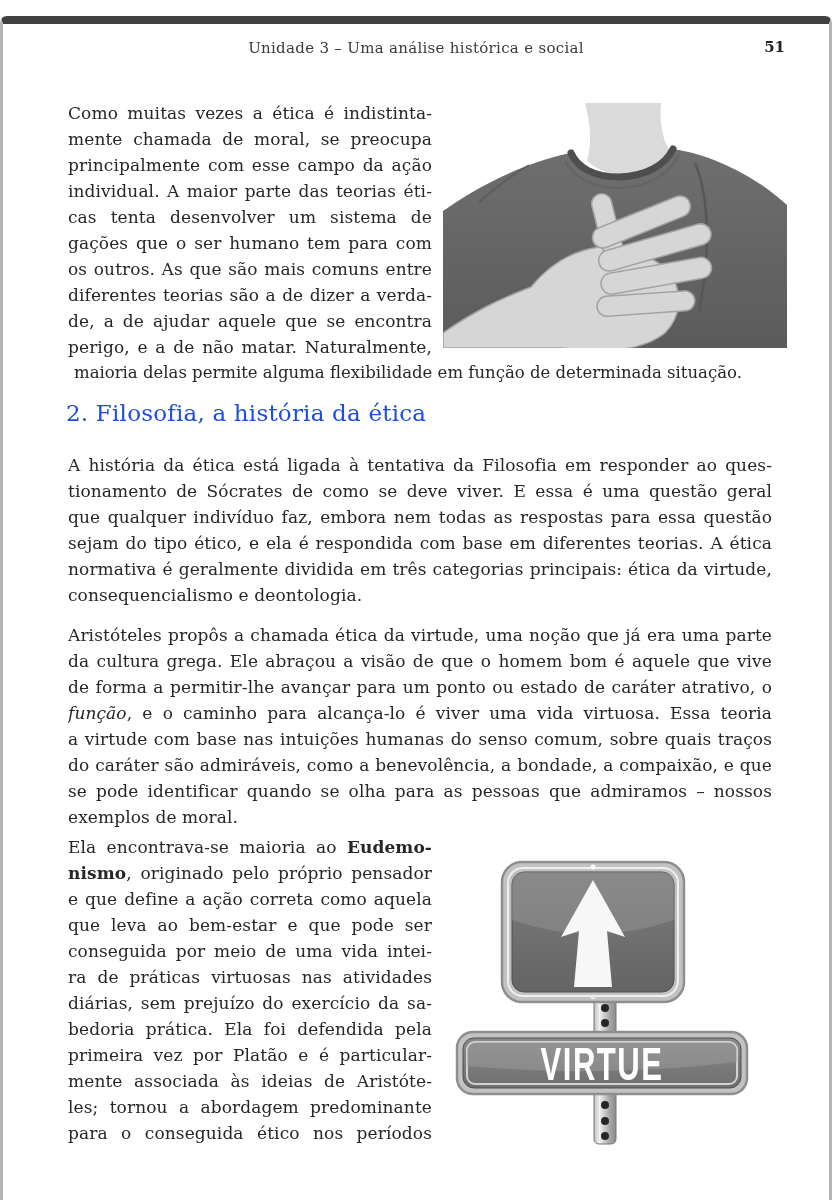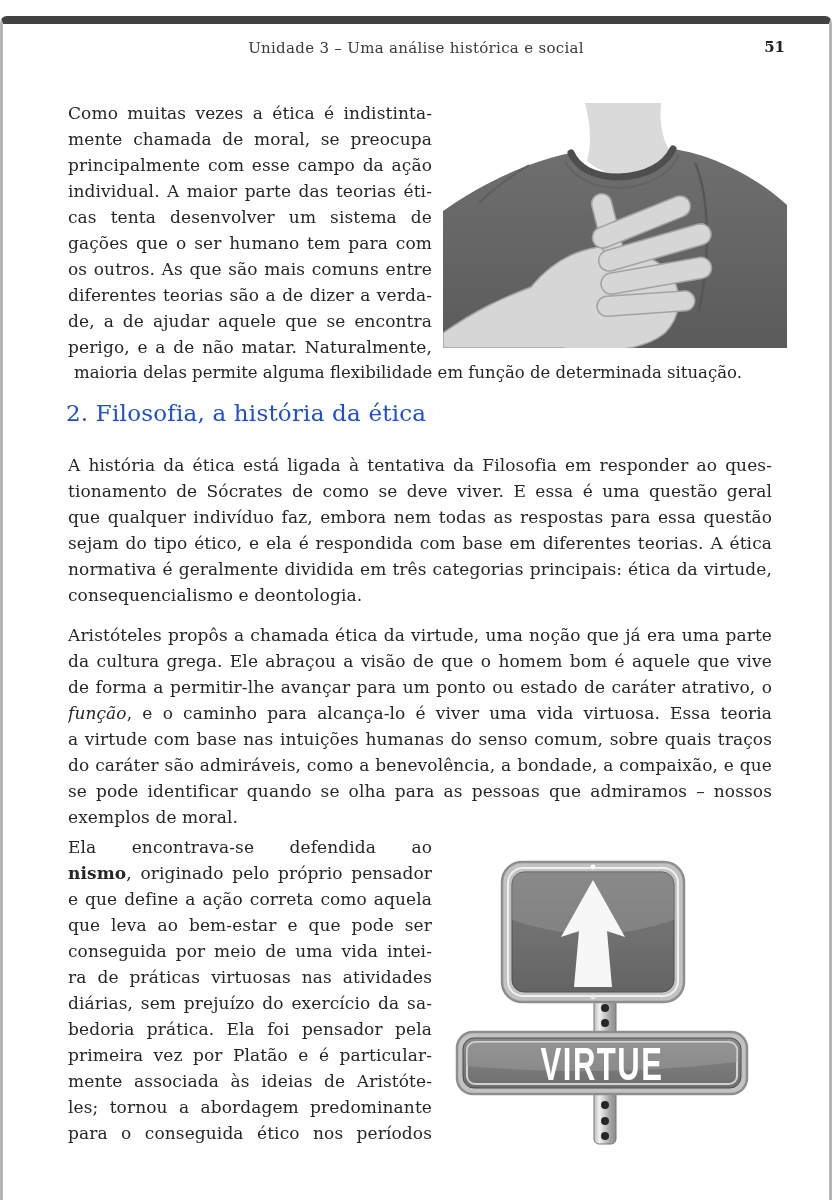--- a/index.html
+++ b/index.html
@@ -90,28 +90,28 @@
       <div class="tline">da cultura grega. Ele abraçou a visão de que o homem bom é aquele que vive</div>
       <div class="tline">de forma a permitir-lhe avançar para um ponto ou estado de caráter atrativo, o</div>
       <div class="tline"><span class="i">função</span><span>, e o caminho para alcança-lo é viver uma vida virtuosa. Essa teoria percebe</span></div>
       <div class="tline">a virtude com base nas intuições humanas do senso comum, sobre quais traços</div>
       <div class="tline">do caráter são admiráveis, como a benevolência, a bondade, a compaixão, e que</div>
       <div class="tline">se pode identificar quando se olha para as pessoas que admiramos – nossos</div>
       <div class="tline lastleft">exemplos de moral.</div>
     </div>
 
   <div class="tb p4">
-      <div class="tline"><span>Ela encontrava-se defendida ao </span><span class="b">Eudemo-</span></div>
+      <div class="tline"><span>Ela encontrava-se maioria ao </span><span class="b">Eudemo-</span></div>
       <div class="tline"><span class="b">nismo</span><span>, originado pelo próprio pensador</span></div>
       <div class="tline">e que define a ação correta como aquela</div>
       <div class="tline">que leva ao bem-estar e que pode ser</div>
       <div class="tline">conseguida por meio de uma vida intei-</div>
       <div class="tline">ra de práticas virtuosas nas atividades</div>
       <div class="tline">diárias, sem prejuízo do exercício da sa-</div>
-      <div class="tline">bedoria prática. Ela foi pensador pela</div>
+      <div class="tline">bedoria prática. Ela foi defendida pela</div>
       <div class="tline">primeira vez por Platão e é particular-</div>
       <div class="tline">mente associada às ideias de Aristóte-</div>
       <div class="tline">les; tornou a abordagem predominante</div>
       <div class="tline">para o conseguida ético nos períodos</div>
     </div>
 
   <div class="virtue">
     <svg viewBox="0 0 300 292" width="300" height="292">
       <defs>
         <linearGradient id="poleG" x1="0" y1="0" x2="1" y2="0">

